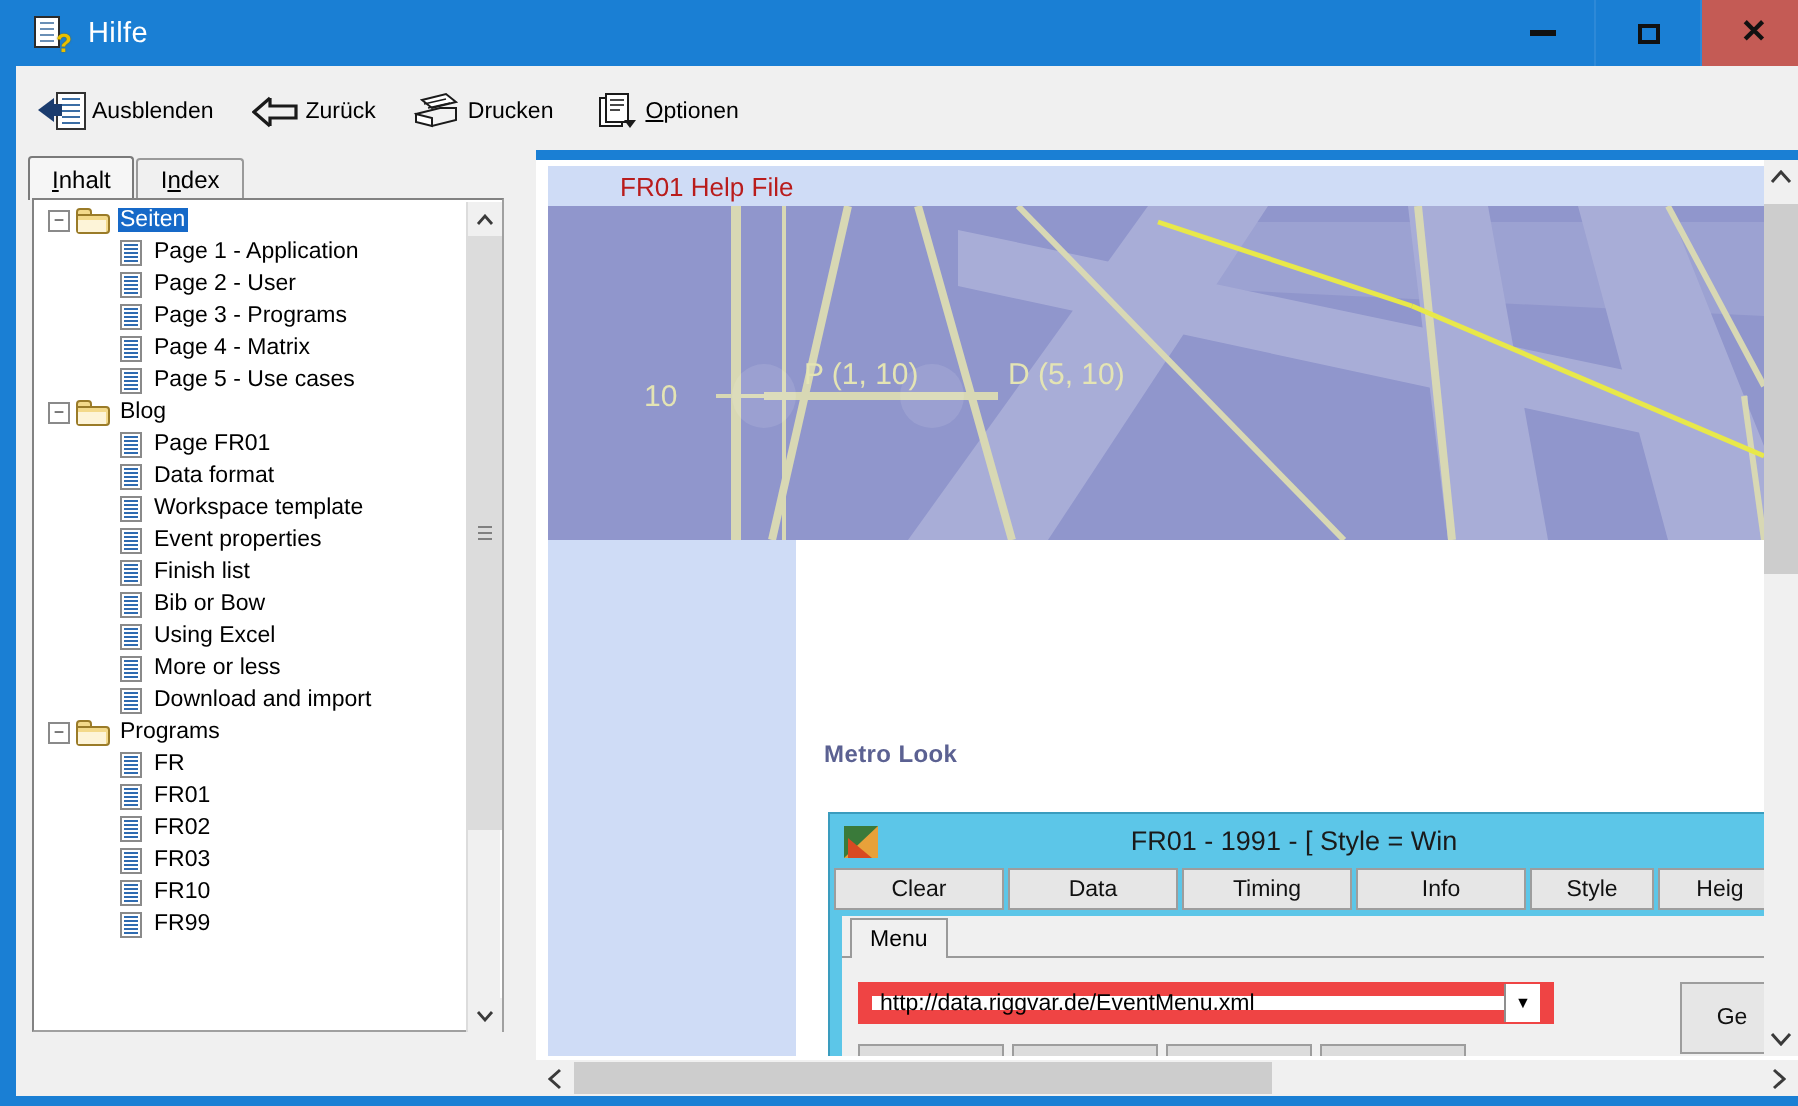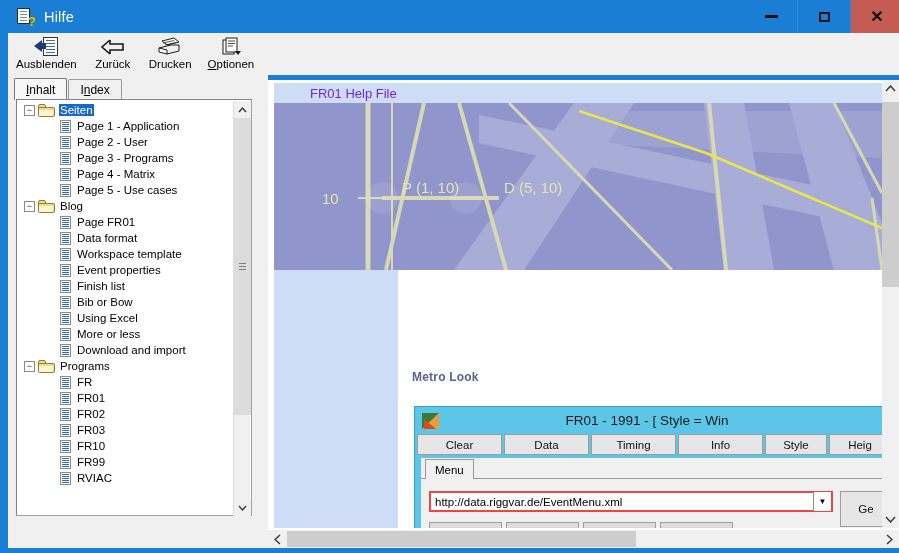--- a/index.html
+++ b/index.html
@@ -49,21 +49,21 @@
   .cbtn .max{width:11px;height:10px;border:2px solid #111;box-sizing:border-box;}
   .cbtn .x{color:#111;font-size:16px;font-weight:bold;line-height:16px;font-family:"Liberation Sans",sans-serif;}
   .cbtn-sep{width:1px;background:#2d89d8;height:33px;}
 
   
   .toolbar{
     position:absolute;left:4px;top:33px;width:891px;height:42px;
     background:#f0f0f0;display:flex;align-items:flex-start;
   }
   .tbtn{
-    width:auto;min-width:56px;height:42px;display:flex;flex-direction:column;
+    width:auto;min-width:56px;height:42px;display:flex;flex-direction:row;
     align-items:center;justify-content:flex-start;padding:3px 8px 0 8px;box-sizing:border-box;
     background:transparent;border:0;cursor:default;
   }
   .tbtn .gl{height:22px;display:flex;align-items:center;justify-content:center;position:relative;width:30px;}
   .tbtn .lbl{font-size:11.5px;color:#000;margin-top:0px;white-space:nowrap;}
   .tbtn .lbl u{text-decoration:underline;}
 
   
   .ic-hide{position:relative;width:24px;height:20px;}
   .ic-hide .doc{position:absolute;right:0;top:0;width:15px;height:19px;background:#fff;border:1px solid #333;box-sizing:border-box;}
@@ -132,21 +132,21 @@
     position:absolute;left:264px;top:80px;width:631px;height:468px;background:#ffffff;
     overflow:hidden;
   }
   .content{
     position:absolute;left:0;top:0;width:614px;height:448px;overflow:hidden;background:#fff;
   }
   .hdrbar{
     position:absolute;left:6px;top:3px;width:608px;height:20px;background:#cfdcf6;
     display:flex;align-items:center;
   }
-  .hdrbar .t{font-size:13px;color:#6d28d9;margin-left:36px;}
+  .hdrbar .t{font-size:13px;color:#b91c1c;margin-left:36px;}
   .banner{
     position:absolute;left:6px;top:23px;width:608px;height:167px;overflow:hidden;
     background:#9096cc;
   }
   .banner svg{position:absolute;left:0;top:0;}
   .banner .lab{position:absolute;color:#e4e4b4;font-size:15px;}
   .lcol{position:absolute;left:6px;top:190px;width:124px;height:258px;background:#cfdcf6;}
   .sect-title{
     position:absolute;left:144px;top:290px;font-size:12px;color:#5b6192;font-weight:bold;
     letter-spacing:.2px;
@@ -166,22 +166,22 @@
   .app-btn{
     flex:0 0 auto;height:21px;background:#e6e6e6;border:1px solid #9d9d9d;box-sizing:border-box;
     display:flex;align-items:center;justify-content:center;font-size:11.5px;color:#111;margin-right:2px;
   }
   .app-body{position:absolute;left:6px;top:51px;right:0;bottom:0;background:#f0f0f0;}
   .app-tabrow{position:absolute;left:4px;top:0;height:21px;display:flex;align-items:flex-end;}
   .app-tab{height:20px;padding:0 9px;display:flex;align-items:center;font-size:11.5px;color:#000;
     background:#f0f0f0;border:1px solid #9a9a9a;border-bottom:0;box-sizing:border-box;}
   .app-tabline{position:absolute;left:0;top:20px;right:0;height:1px;background:#9a9a9a;}
   .combo{
-    position:absolute;left:8px;top:33px;width:404px;height:21px;background:#fff;
-    border:2px solid #ef4444;box-sizing:border-box;display:flex;align-items:center;
+    position:absolute;left:8px;top:33px;width:348px;height:21px;background:#fff;
+    border:7px solid #ef4444;box-sizing:border-box;display:flex;align-items:center;
   }
   .combo .val{font-size:11.5px;color:#000;padding-left:4px;flex:1;white-space:nowrap;overflow:hidden;}
   .combo .arrow{width:17px;height:19px;border-left:1px solid #8f8f8f;display:flex;align-items:center;
     justify-content:center;background:#fff;font-size:8px;color:#000;}
   .getbtn{
     position:absolute;left:419px;top:33px;width:52px;height:36px;background:#e6e6e6;
     border:1px solid #9d9d9d;box-sizing:border-box;display:flex;align-items:center;
     justify-content:center;font-size:11.5px;color:#111;
   }
   .yearrow{position:absolute;left:8px;top:64px;display:flex;}
@@ -434,26 +434,20 @@
             <span class="file">
               <i></i>
             </span>
             <span class="lbl">FR10</span>
           </div>
         <div class="tnode ind2">
             <span class="file">
               <i></i>
             </span>
             <span class="lbl">FR99</span>
-          </div>
-        <div class="tnode ind2">
-            <span class="file">
-              <i></i>
-            </span>
-            <span class="lbl">RVIAC</span>
           </div>
 
       </div>
 
       <div class="tree-vsb">
         <div class="vsb-arrow">
           <svg width="9" height="6" viewBox="0 0 9 6">
               <polyline points="1,5 4.5,1 8,5" fill="none" stroke="#3a3a3a" stroke-width="1.4"></polyline>
             </svg>
         </div>

